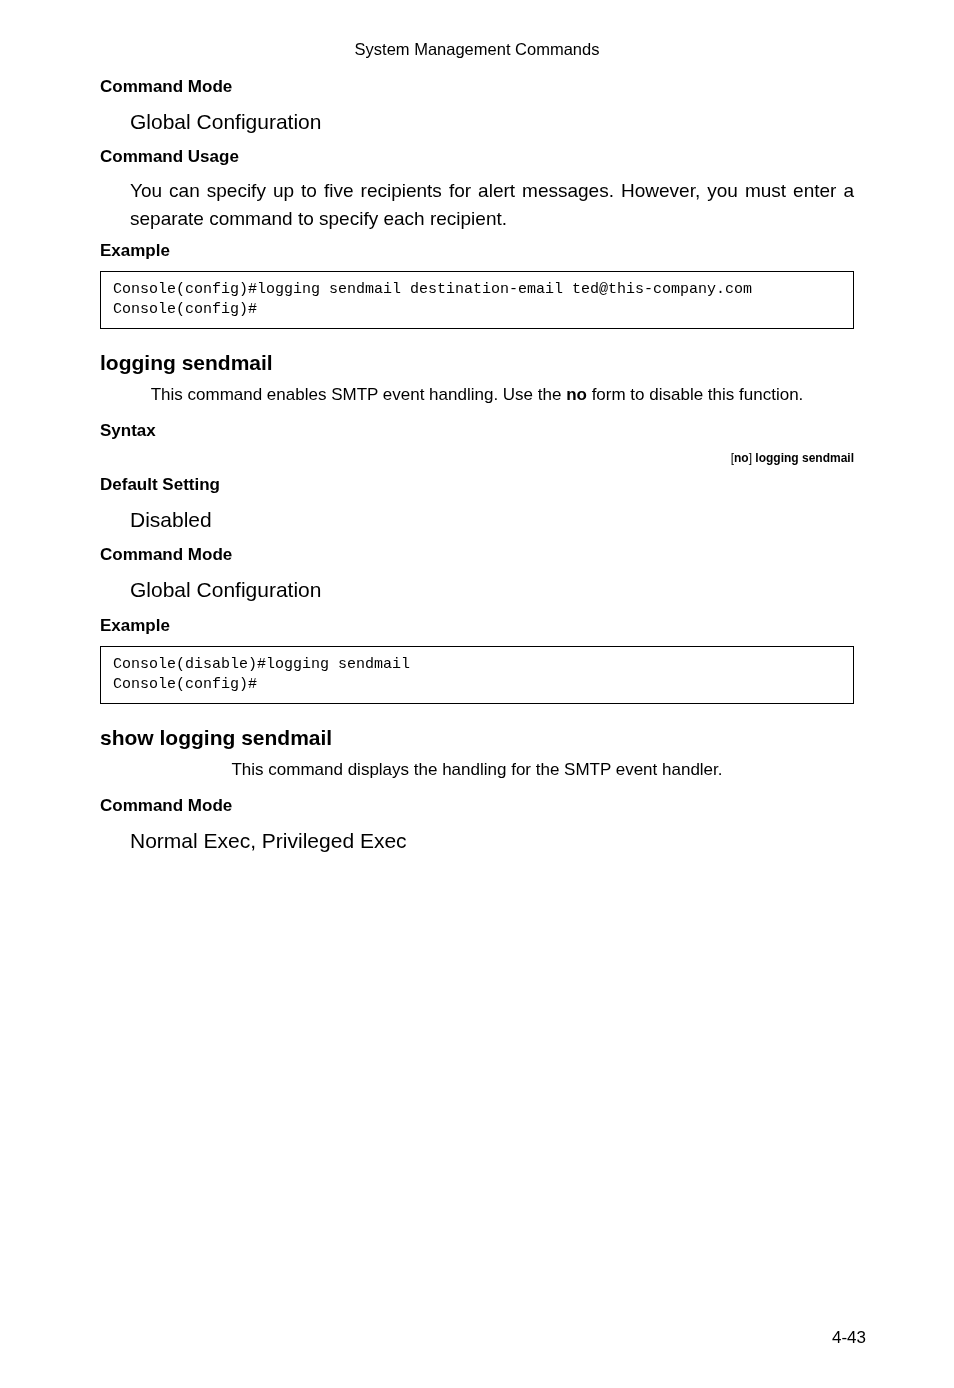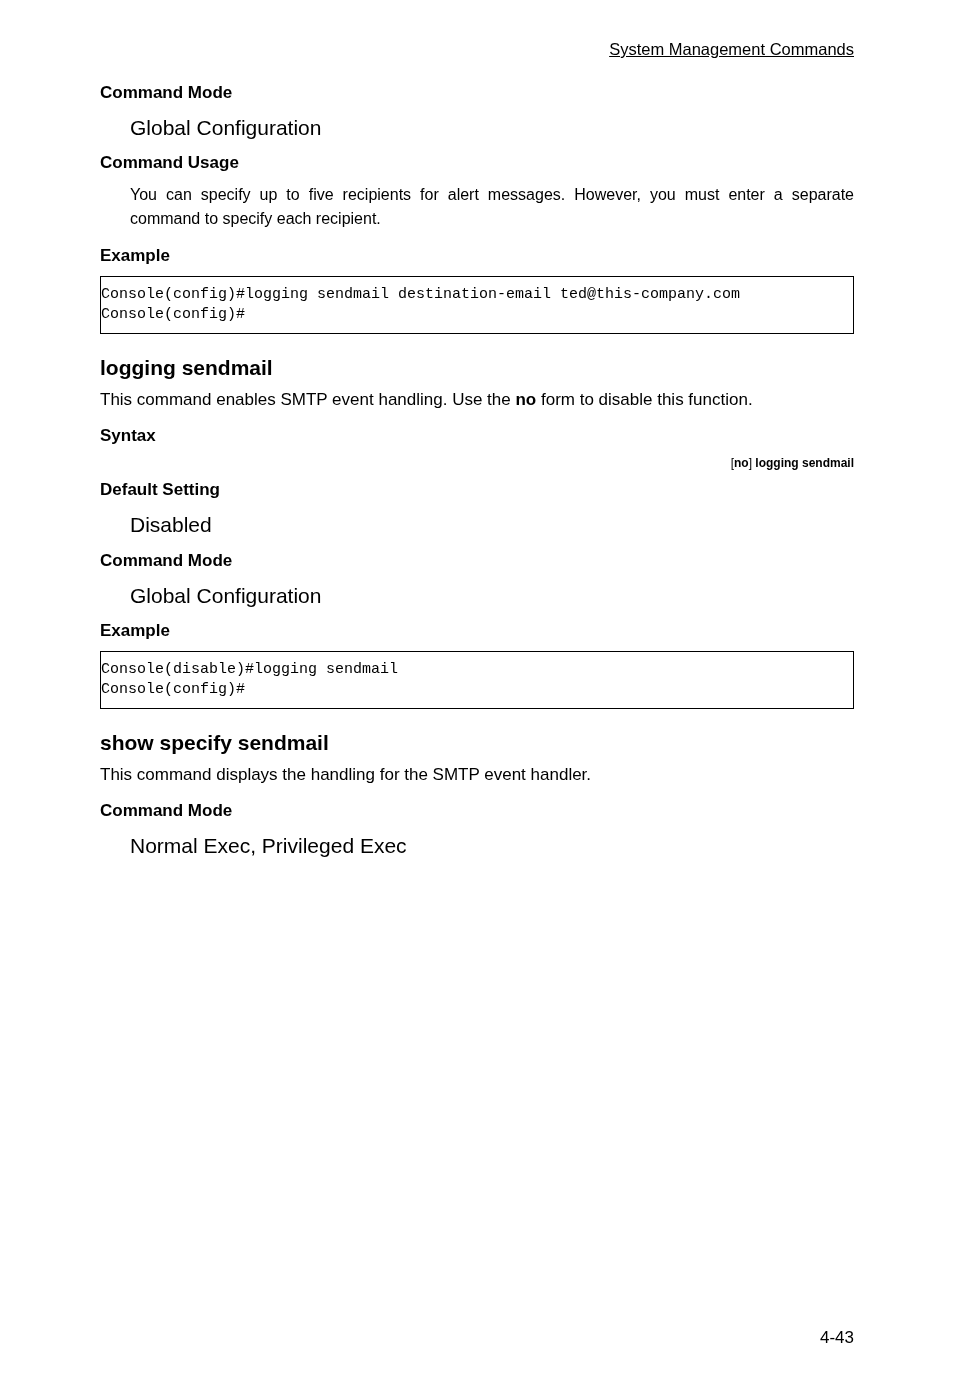--- a/index.html
+++ b/index.html
@@ -10,80 +10,80 @@
     body {
       width: 954px;
       height: 1388px;
       background: #ffffff;
       font-family: Arial, Helvetica, sans-serif;
       color: #000000;
       padding: 40px 100px 40px 100px;
       position: relative;
     }
     .header-right {
-      text-align: right;
+      text-align: center;
       font-size: 16.5px;
-      margin-bottom: 24px;
+      margin-bottom: 18px;
       padding-right: 0;
-      text-decoration: underline;
     }
     .section-heading {
       font-weight: bold;
       font-size: 17px;
       margin-top: 6px;
       margin-bottom: 10px;
     }
     .body-text {
       font-size: 21px;
       margin-left: 30px;
       margin-bottom: 10px;
       line-height: 1.45;
     }
     .body-text-justify {
-      font-size: 16px;
+      font-size: 19px;
       margin-left: 30px;
-      margin-bottom: 16px;
+      margin-bottom: 8px;
       line-height: 1.45;
       text-align: justify;
     }
     .code-box {
       border: 1px solid #000000;
-      padding: 8px 0;
+      padding: 8px 12px;
       font-family: "Courier New", Courier, monospace;
       font-size: 15px;
       line-height: 1.35;
       white-space: pre;
       margin-top: 6px;
       margin-bottom: 22px;
       overflow: hidden;
     }
     .command-title {
       font-weight: bold;
       font-size: 21px;
       margin-top: 6px;
       margin-bottom: 8px;
     }
     .description-text {
       font-size: 17px;
       margin-bottom: 14px;
       line-height: 1.4;
+      text-align: center;
     }
     .syntax-text {
       font-size: 12px;
       margin-left: 30px;
       margin-bottom: 10px;
       text-align: right;
     }
     .syntax-text .bold {
       font-weight: bold;
     }
     .page-number {
       position: absolute;
       bottom: 40px;
-      right: 100px;
+      right: 88px;
       font-size: 17px;
     }
     .bold-inline {
       font-weight: bold;
     }
   </style>
 </head>
 <body>
 
 <div class="header-right">System Management Commands</div>
@@ -111,19 +111,19 @@
 <div class="section-heading">Default Setting</div>
 <div class="body-text">Disabled</div>
 
 <div class="section-heading">Command Mode</div>
 <div class="body-text">Global Configuration</div>
 
 <div class="section-heading">Example</div>
 <div class="code-box">Console(disable)#logging sendmail
 Console(config)#</div>
 
-<div class="command-title">show specify sendmail</div>
+<div class="command-title">show logging sendmail</div>
 <div class="description-text">This command displays the handling for the SMTP event handler.</div>
 
 <div class="section-heading">Command Mode</div>
 <div class="body-text">Normal Exec, Privileged Exec</div>
 
 <div class="page-number">4-43</div>
 
 </body></html>

